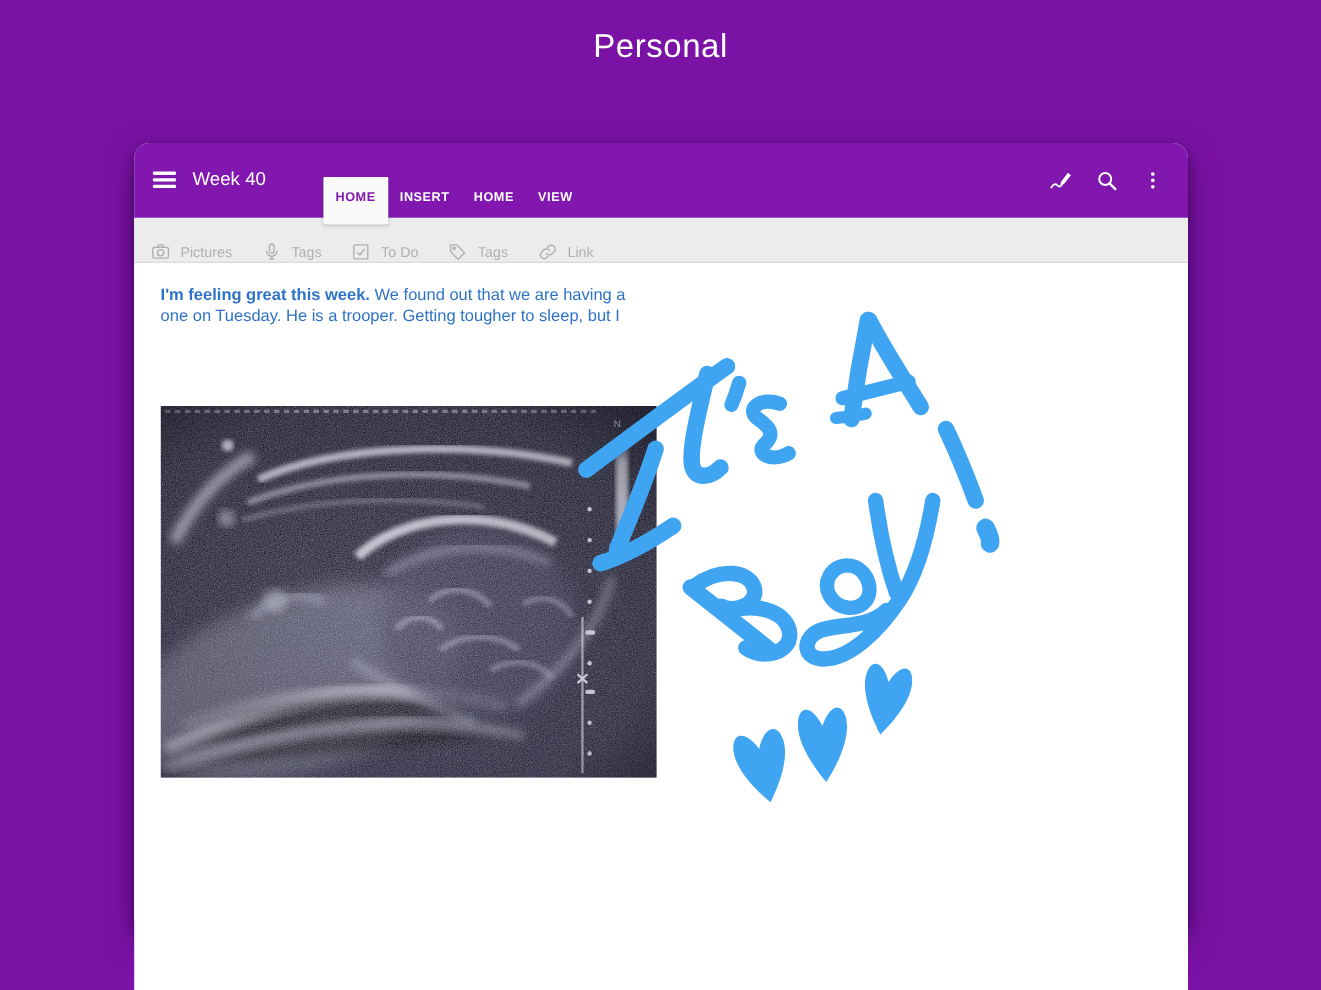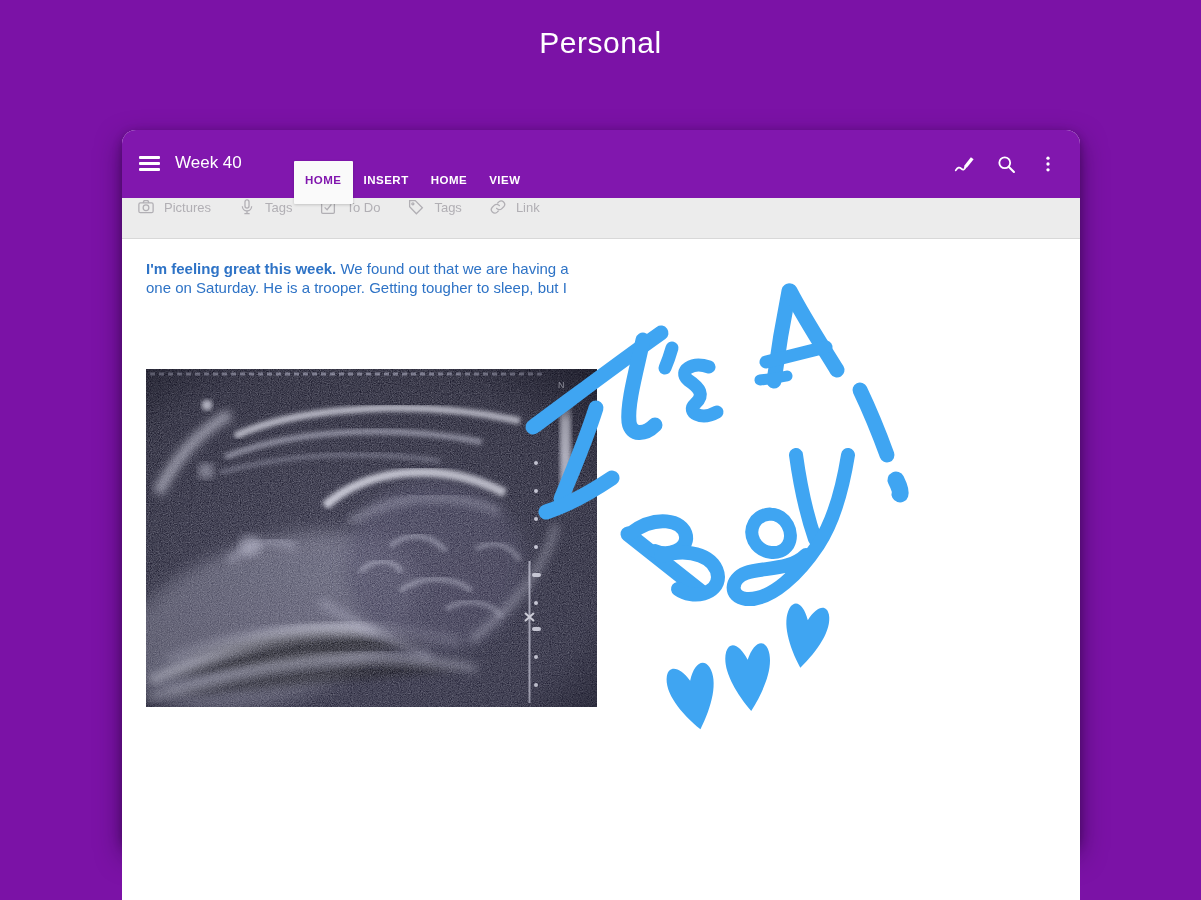--- a/index.html
+++ b/index.html
@@ -34,21 +34,21 @@
   .tab.active{
     background:#fafafa;color:#8117ae;height:43px;padding-bottom:6px;
     box-sizing:border-box;border-radius:1px;z-index:4;
     box-shadow:0 1px 3px rgba(0,0,0,.18);
   }
   .appbar-icons{position:absolute;right:18px;top:20px;display:flex;gap:14px;align-items:center}
   .appbar-icons .icon-btn{width:28px;height:28px;display:flex;align-items:center;justify-content:center;cursor:pointer}
   
   .ribbon{
     height:40px;background:#ececec;border-bottom:1px solid #d8d8d8;
-    display:flex;align-items:flex-start;padding-left:15px;position:relative;z-index:2;
+    display:flex;align-items:flex-end;padding-left:15px;position:relative;z-index:2;
   }
   .ribbon-item{display:flex;align-items:center;gap:9px;margin-right:27px;color:#b1afb4;font-size:13px;cursor:default}
   .ribbon-item svg{display:block}
   
   .content{position:relative;height:728px;background:#fff;border-radius:0 0 14px 14px}
   .para{position:absolute;left:24px;top:20px;font-size:15px;line-height:19px;color:#2e73c6}
   .para .pline{white-space:nowrap}
   .para b{font-weight:700}
   .ultrasound{position:absolute;left:24px;top:130px;width:451px;height:338px}
   
@@ -138,21 +138,21 @@
         <path d="M10.2,13.8 a4.6,4.6 0 0 0 6.9,.4 l2.5,-2.5 a4.6,4.6 0 0 0 -6.5,-6.5 l-1.5,1.5"></path>
         <path d="M13.8,10.2 a4.6,4.6 0 0 0 -6.9,-.4 l-2.5,2.5 a4.6,4.6 0 0 0 6.5,6.5 l1.5,-1.5"></path>
       </svg>
       <span>Link</span>
     </div>
   </div>
 
   <div class="content">
     <div class="para">
       <div class="pline"><b>I'm feeling great this week.</b><span> We found out that we are having a</span></div>
-      <div class="pline"><span>one on Saturday. He is a trooper. Getting tougher to sleep, but I</span></div>
+      <div class="pline"><span>one on Tuesday. He is a trooper. Getting tougher to sleep, but I</span></div>
     </div>
 
     <svg class="ultrasound" viewBox="0 0 451 338">
       <defs>
         <filter id="b2">
             <feGaussianBlur stdDeviation="2"></feGaussianBlur>
           </filter>
         <filter id="b4">
             <feGaussianBlur stdDeviation="4"></feGaussianBlur>
           </filter>

